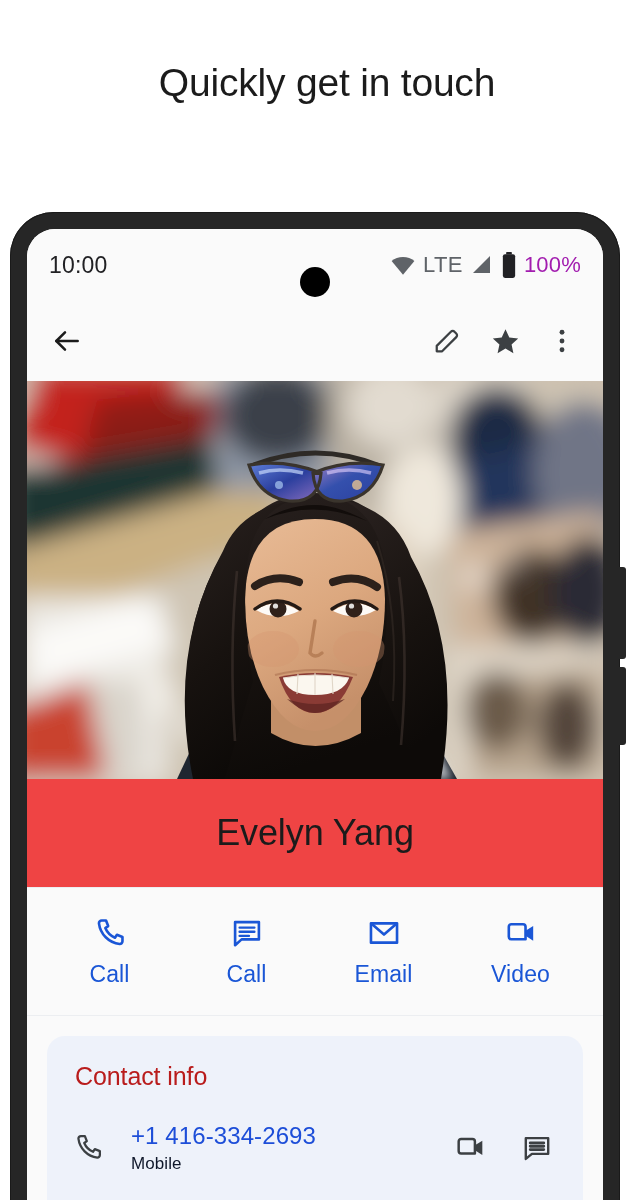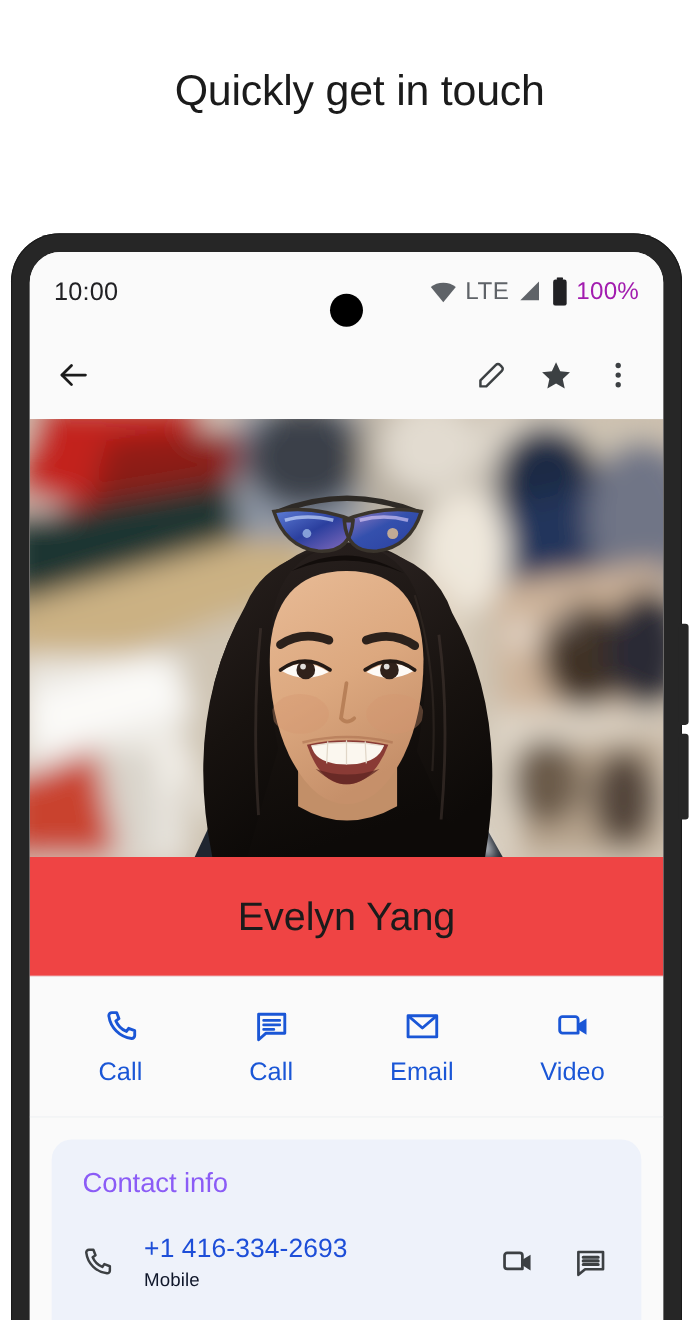--- a/index.html
+++ b/index.html
@@ -124,21 +124,21 @@
   
   .card-area {
     width:100%; background:#fafafa;
     padding:20px 20px 0 20px; height:276px;
   }
   .card {
     background:#eef2fa; border-radius:18px;
     padding:26px 0 0 0; height:100%;
   }
   .card-title {
-    font-size:25px; color:#8b5cf6;
+    font-size:25px; color:#b91c1c;
     padding:0 28px; letter-spacing:-0.1px;
   }
   .row {
     display:flex; align-items:center;
     padding:30px 26px 0 26px; cursor:pointer;
   }
   .row-icon { width:58px; flex:none; display:flex; align-items:center; }
   .row-text { flex:1; }
   .row-primary {
     font-size:24px; color:#1d4ed8; letter-spacing:0.1px;

